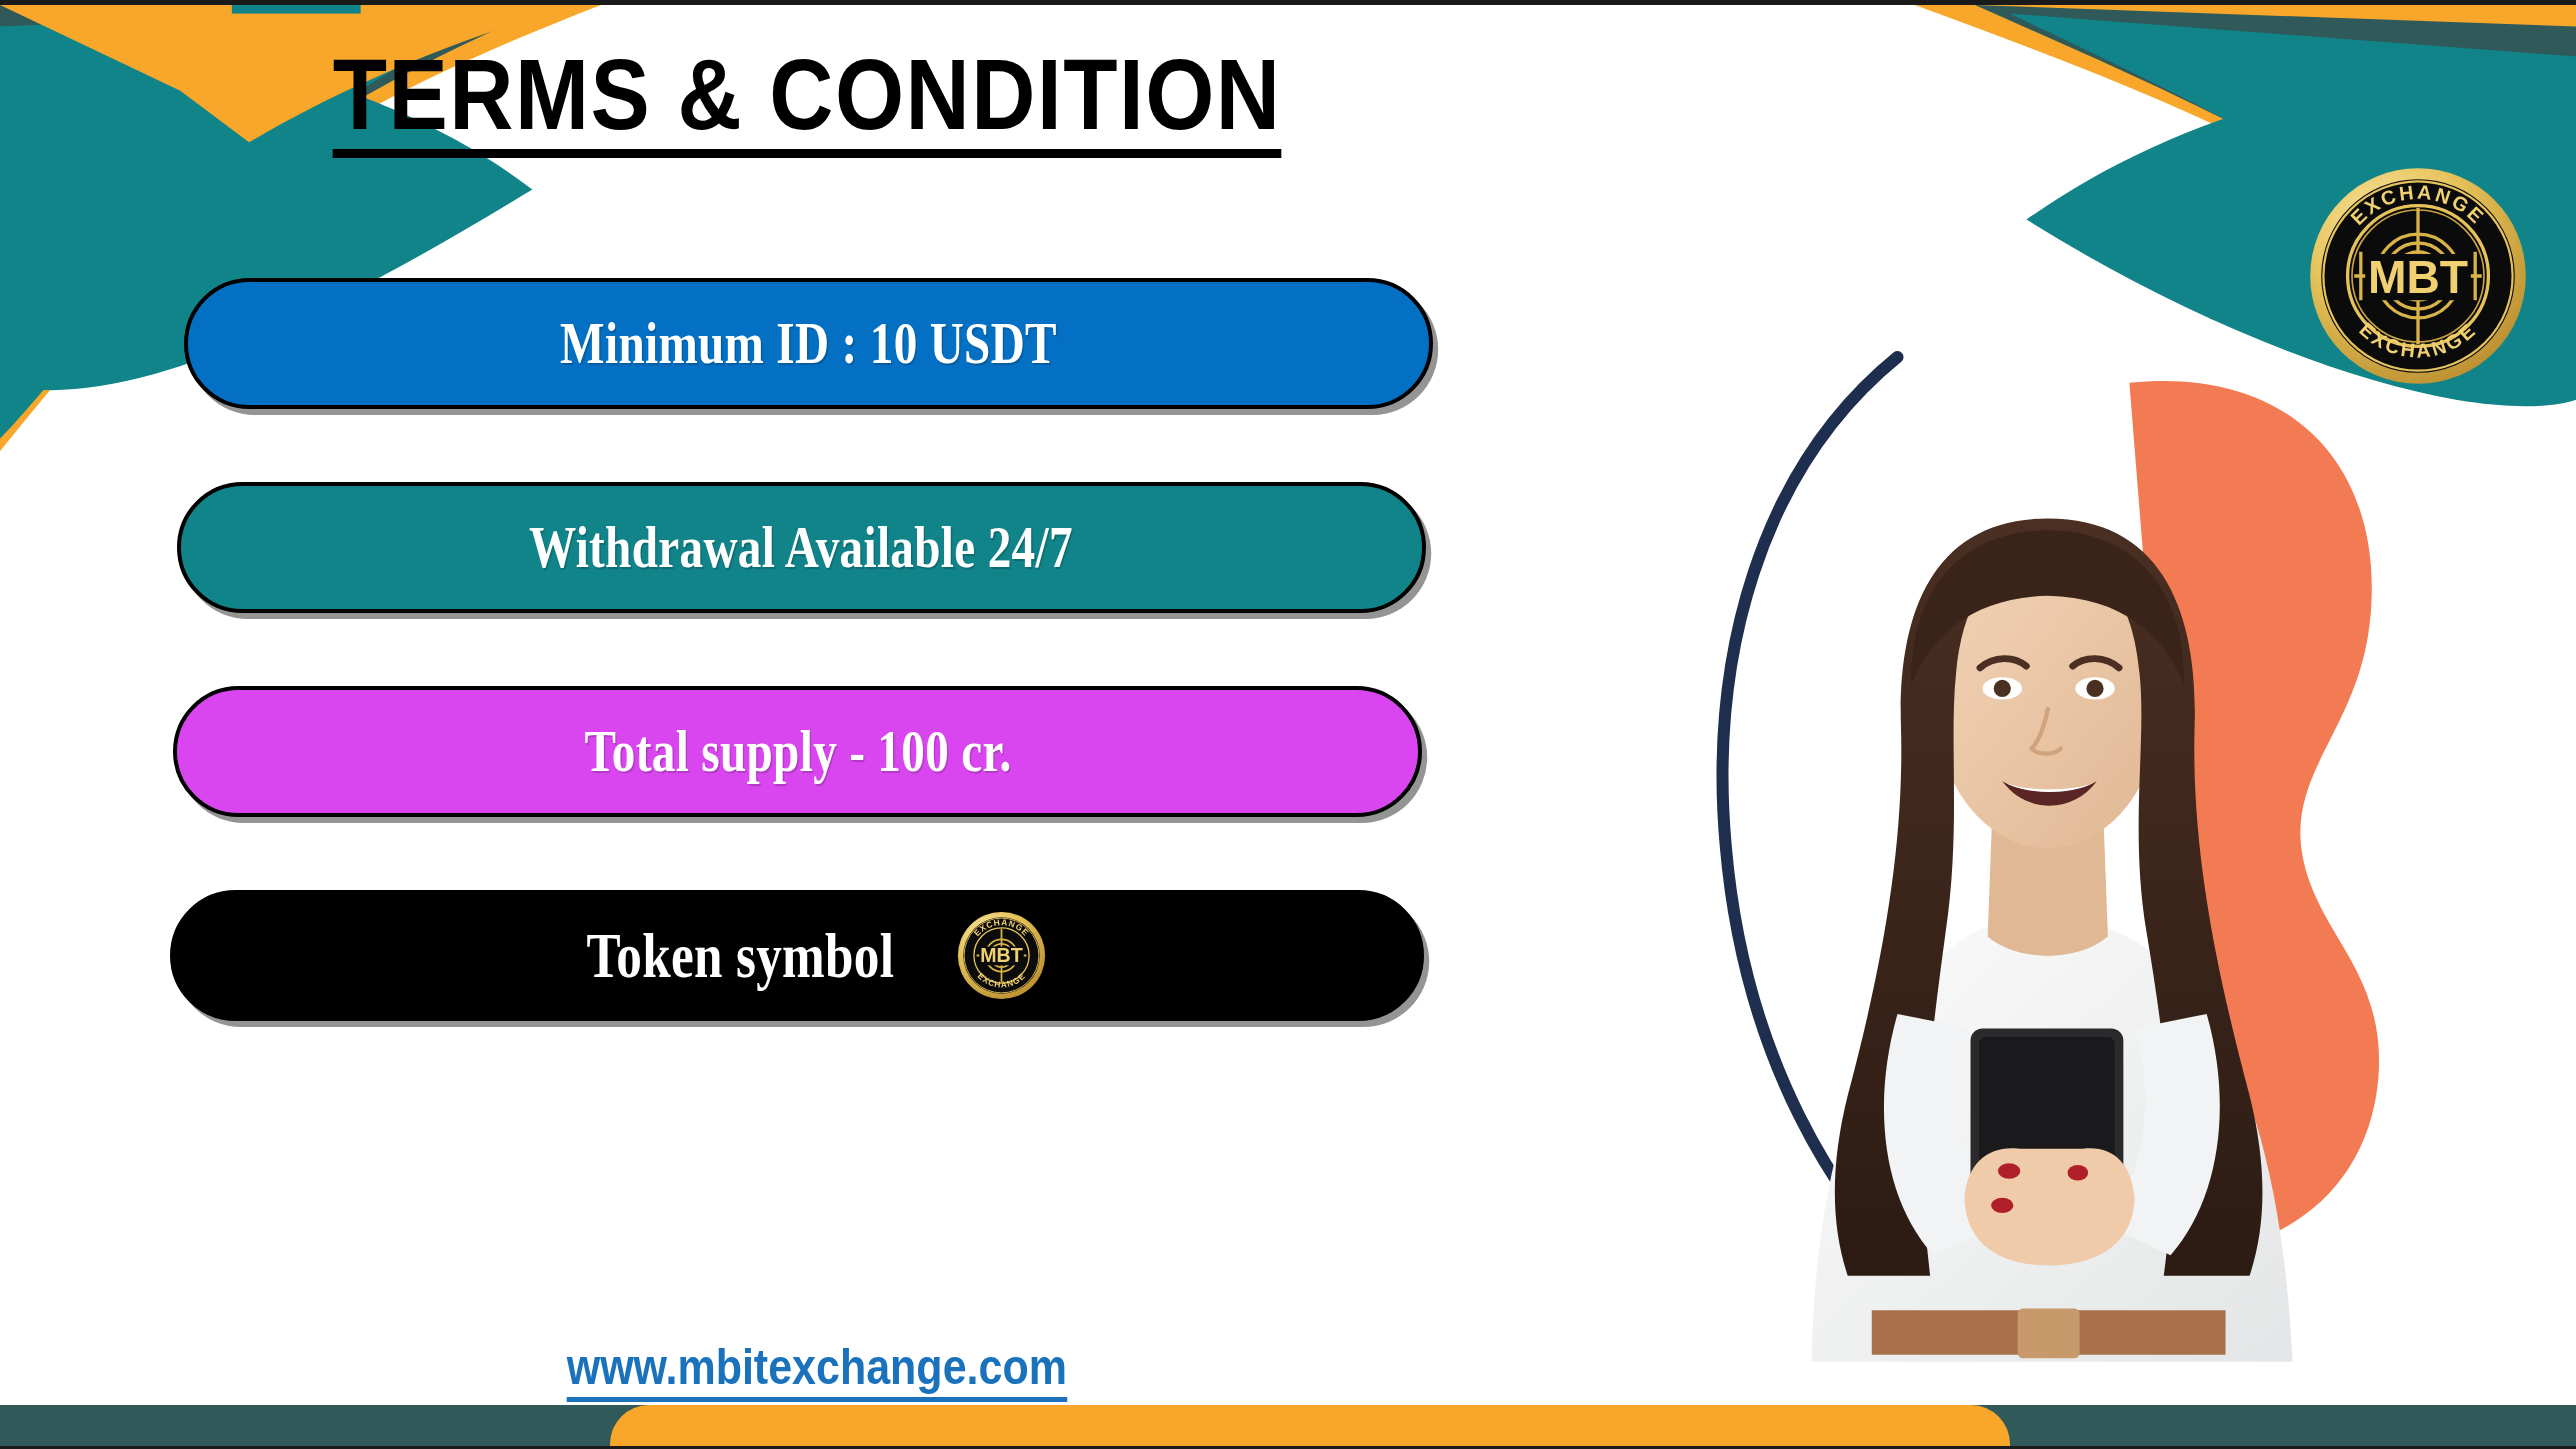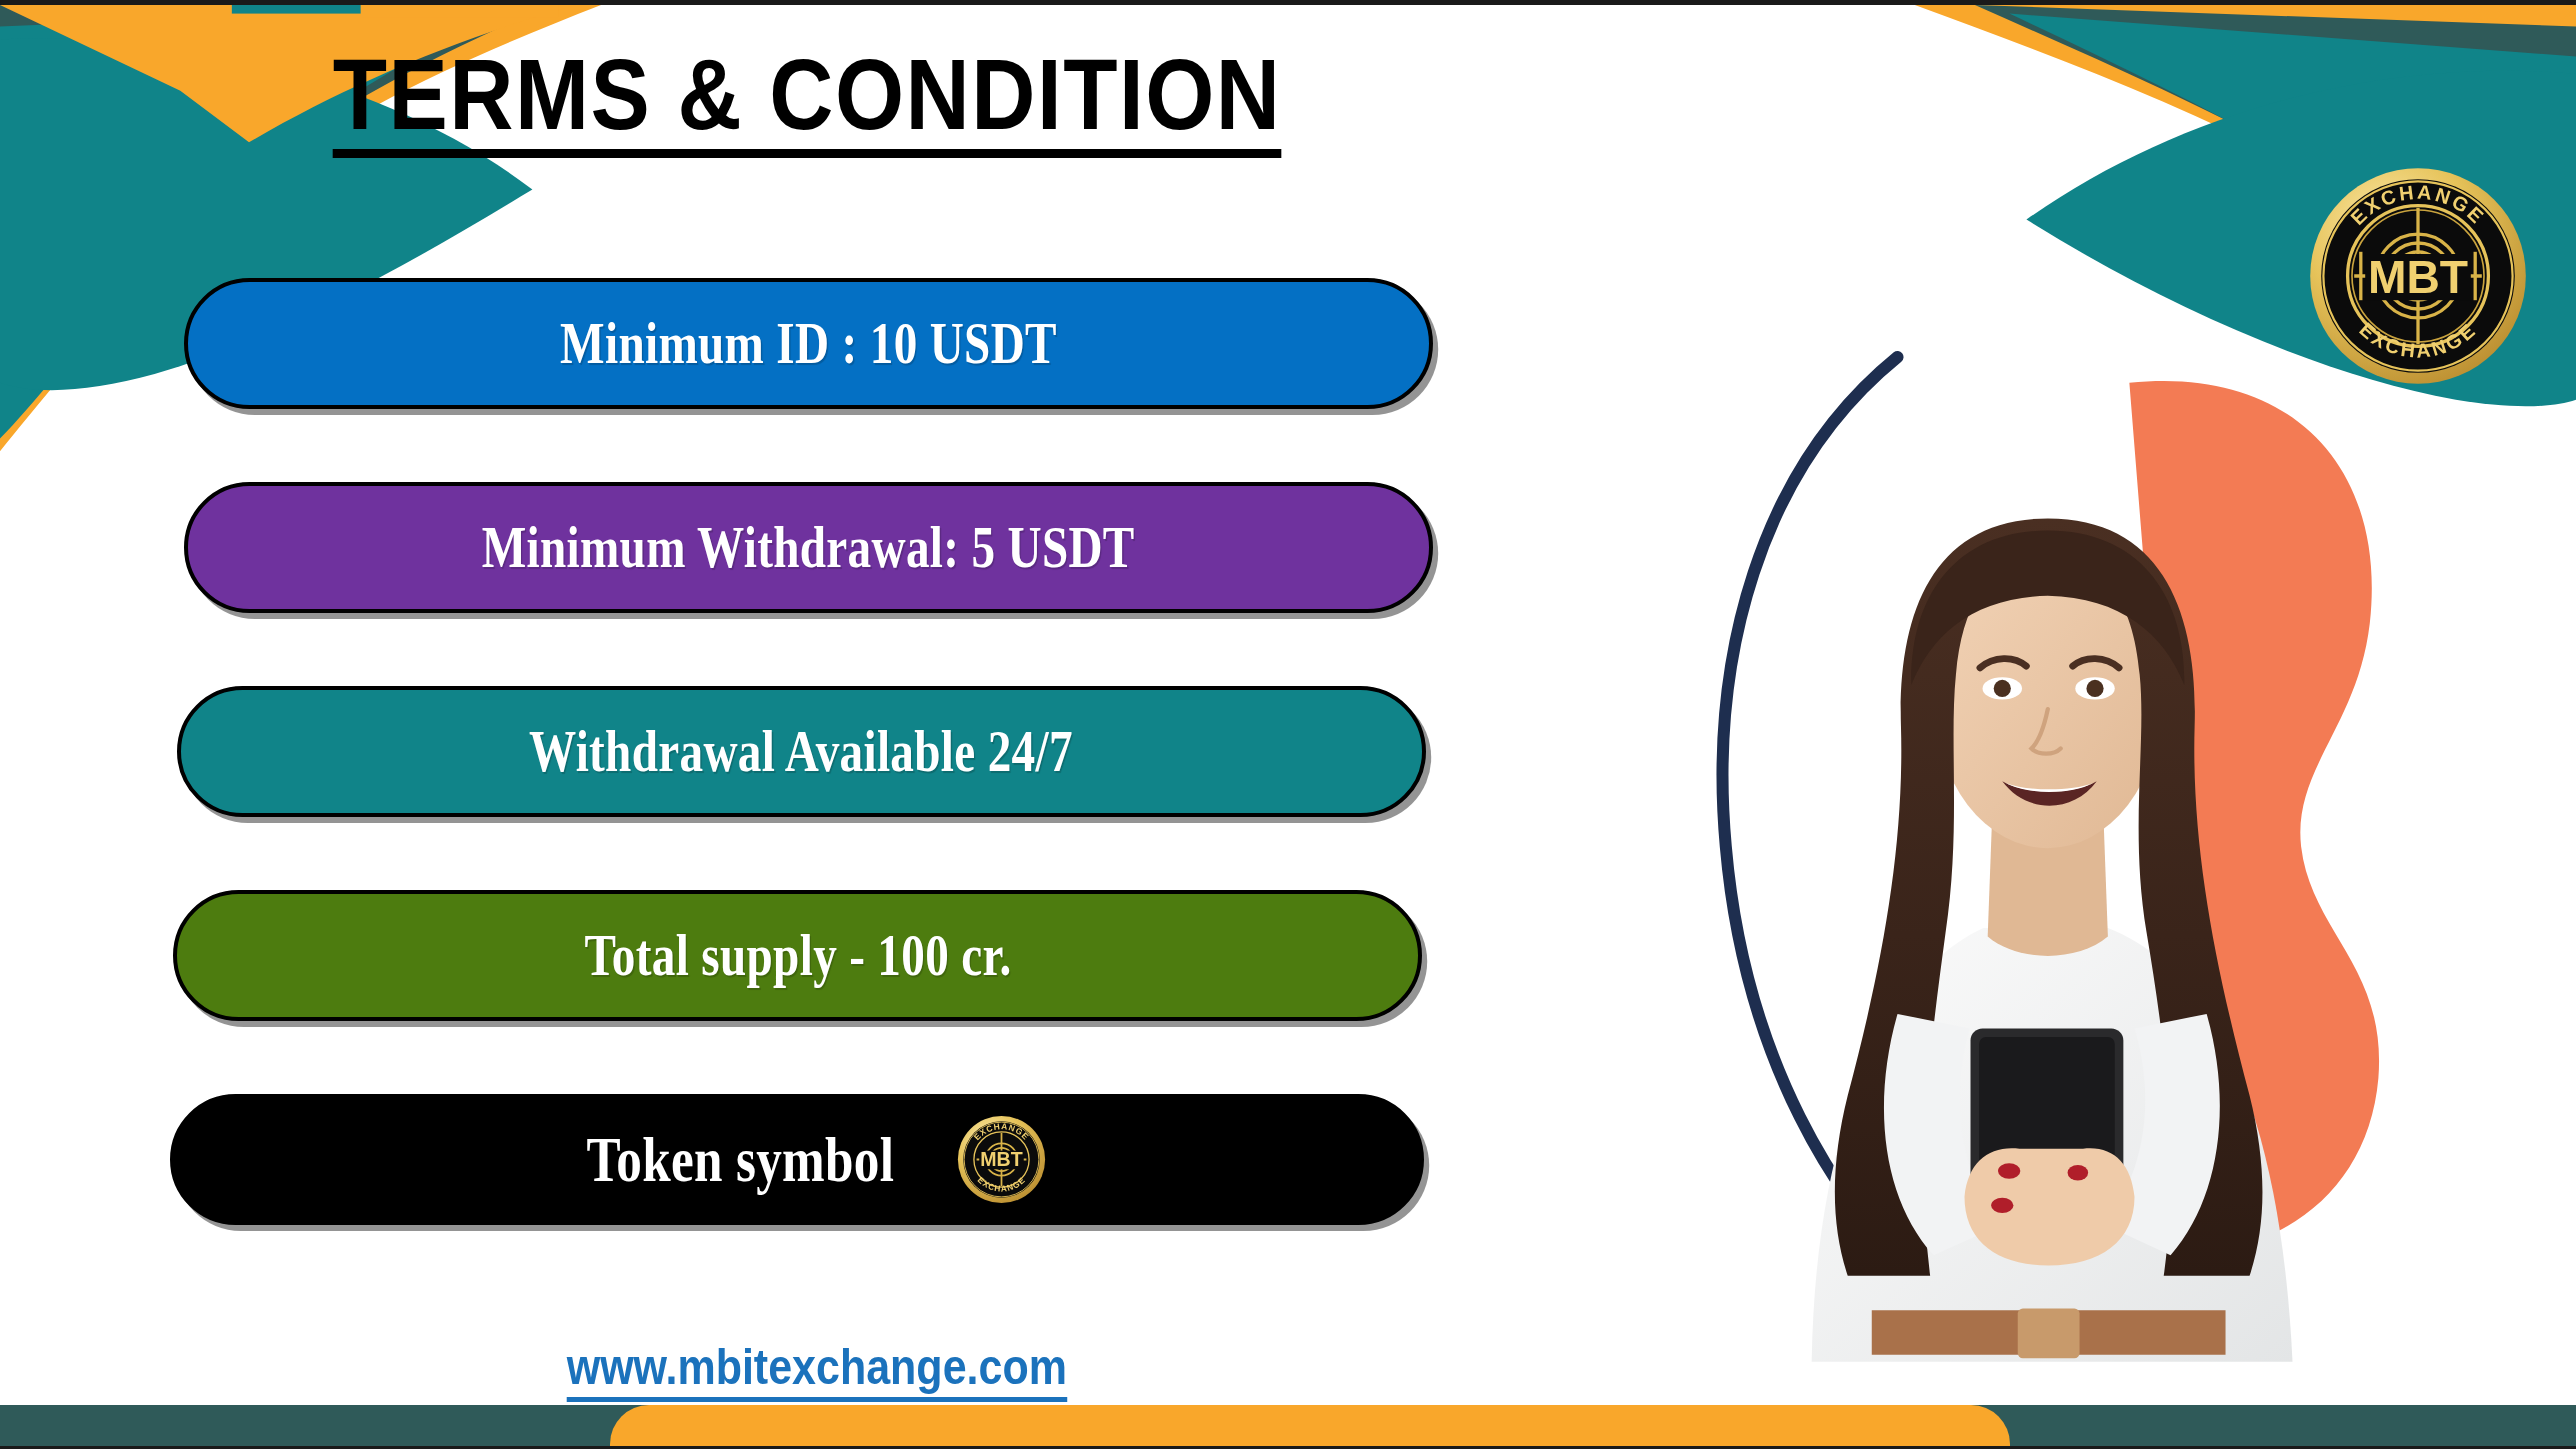--- a/index.html
+++ b/index.html
@@ -79,21 +79,21 @@
     color: #ffffff;
     transform: scaleX(0.80);
     transform-origin: center;
     white-space: nowrap;
     letter-spacing: 0.4px;
     text-shadow: 1.7px 1.7px 0.9px rgba(0,0,0,0.18);
   }
   .pill.pill-0 { background:#0470C4; }
   .pill.pill-1 { background:#6F329E; }
   .pill.pill-2 { background:#108489; }
-  .pill.pill-3 { background:#4d7c0f; }
+  .pill.pill-3 { background:#d946ef; }
   .pill.pill-4 { background:#000000; margin-bottom:0; }
   .pill.pill-4 .pill-label { font-size: 64px; }
 
   .pill.pill-0 { width: 1249px; margin-left: 15.5px; text-align: right; }
   .pill.pill-1 { width: 1249px; margin-left: 15.5px; }
   .pill.pill-2 { width: 1249px; margin-left: 8.6px; }
   .pill.pill-3 { width: 1249px; margin-left: 5.2px; }
   .pill.pill-4 { width: 1254px; margin-left: 1.7px; text-align: right; }
 
   .pill-inner {
@@ -327,25 +327,20 @@
   </div>
 
   <div id="pills">
 
     <div class="pill pill-0">
       <div class="pill-inner">
         <span class="pill-label">Minimum ID : 10 USDT</span>
       </div>
     </div>
 
-    <div class="pill pill-1">
-      <div class="pill-inner">
-        <span class="pill-label">Minimum Withdrawal: 5 USDT</span>
-      </div>
-    </div>
 
     <div class="pill pill-2">
       <div class="pill-inner">
         <span class="pill-label">Withdrawal Available 24/7</span>
       </div>
     </div>
 
     <div class="pill pill-3">
       <div class="pill-inner">
         <span class="pill-label">Total supply - 100 cr.</span>

